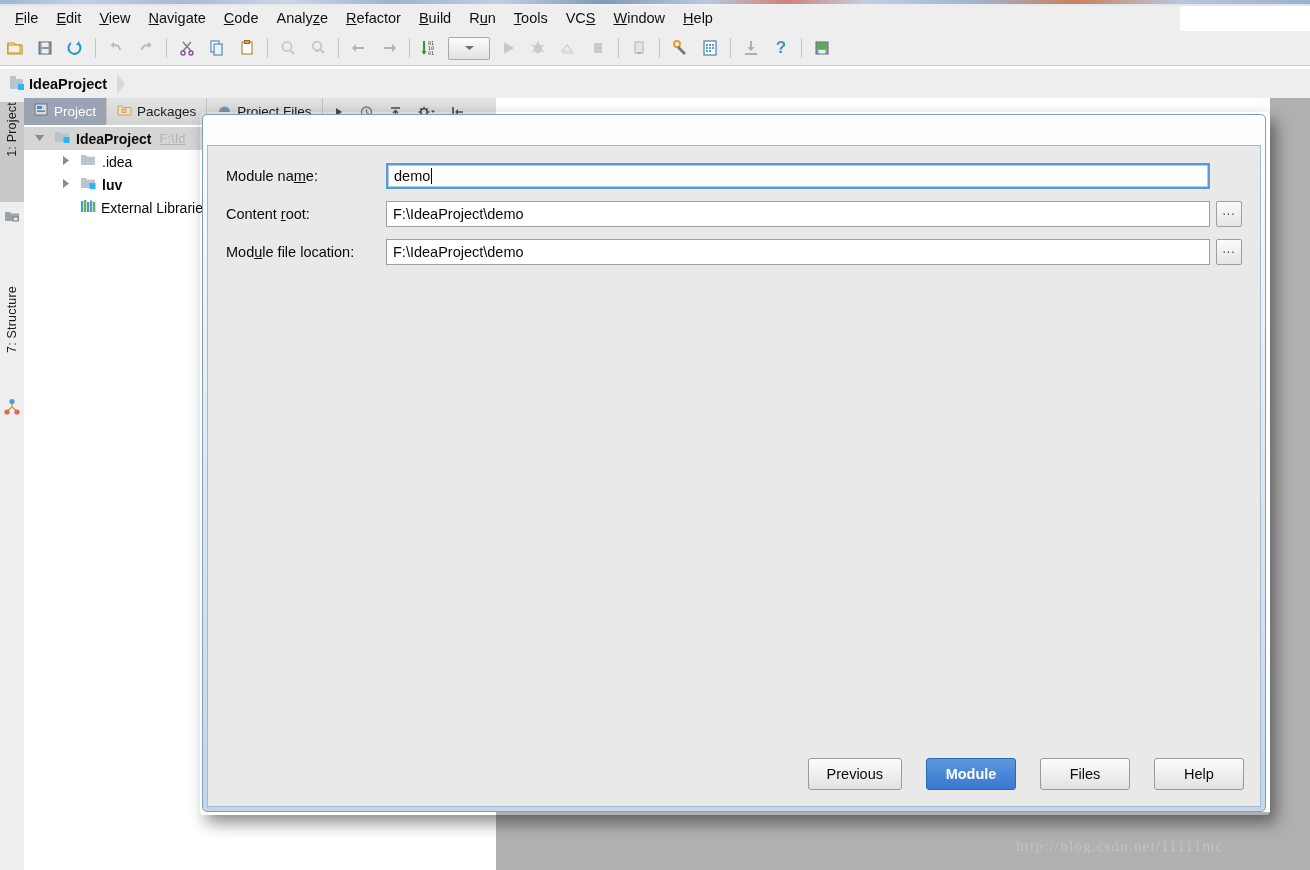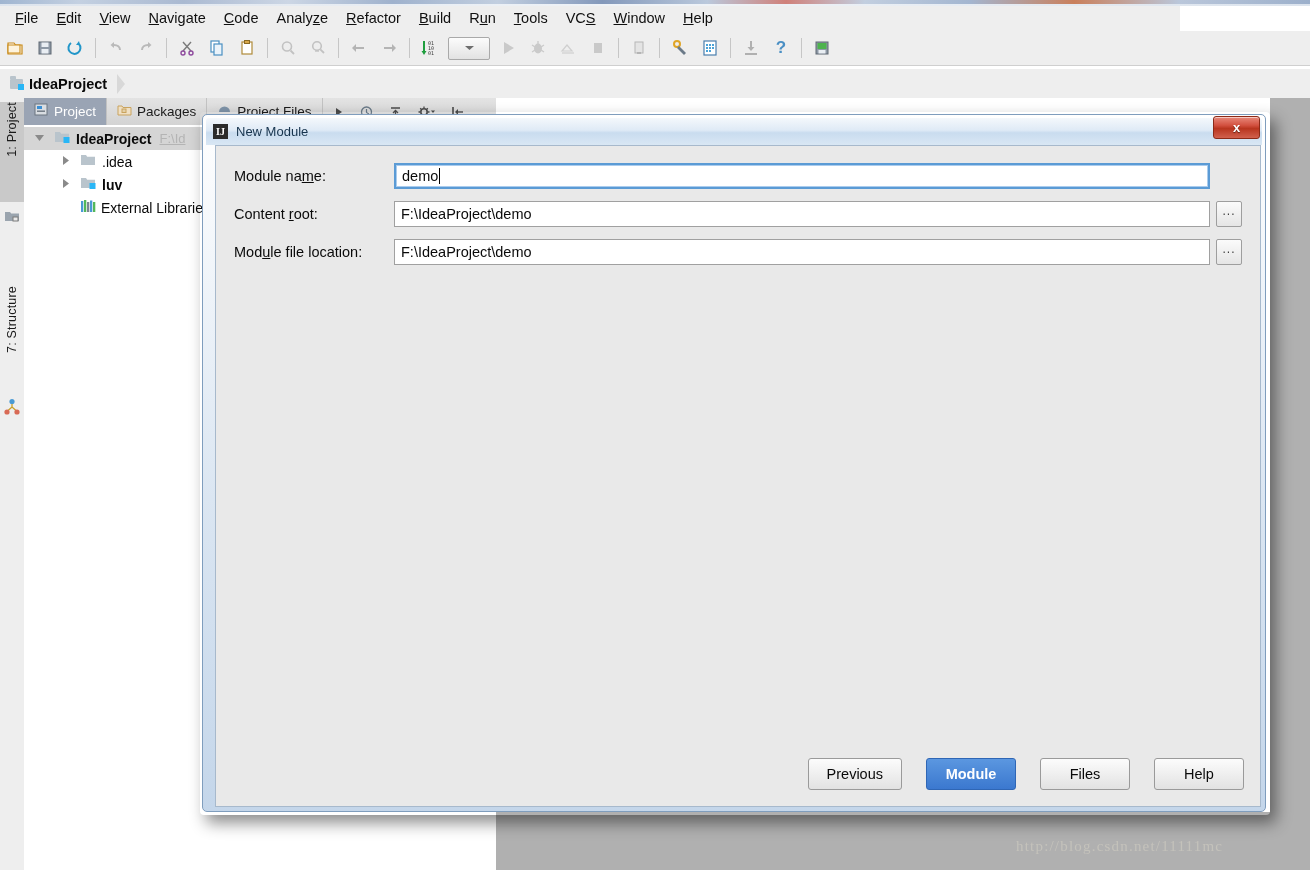--- a/index.html
+++ b/index.html
@@ -182,21 +182,20 @@
     border: 1px solid #8c2a18;
     box-shadow: inset 0 1px 0 rgba(255,255,255,.55);
     color: #ffffff; font-size: 13px; font-weight: bold;
     display: flex; align-items: center; justify-content: center;
     text-shadow: 0 1px 1px rgba(0,0,0,.5);
   }
   .dlg-body {
     position: absolute; left: 4px; top: 30px; right: 4px; bottom: 4px;
     background: #e9e9e9; border: 1px solid #a7b9cc;
     box-sizing: border-box;
-    margin-left: 8px;
   }
   .form { padding: 16px 18px 0 18px; }
   .frow { display: flex; align-items: center; margin-bottom: 10px; height: 28px; }
   .flabel {
     font-size: 14.5px; color: #0a0a0a; white-space: nowrap;
   }
   .flabel u { text-decoration: underline; }
   .finput {
     height: 26px; background: #ffffff; border: 1px solid #a0a0a0;
     box-sizing: border-box; display: flex; align-items: center;
@@ -581,25 +580,20 @@
               <rect x="10" y="1.5" width="2.3" height="11.5" fill="#4a9ad4"></rect>
               <rect x="13" y="3" width="2.3" height="10" fill="#53b85a"></rect>
             </svg></span>
           <span class="tlabel">External Libraries</span>
         </div>
       </div>
   </div>
 
   <div class="dlg-shadow"></div>
   <div class="dialog">
-    <div class="dlg-title">
-      <div class="dlg-ij-icon">IJ</div>
-      <div class="dlg-title-text">New Module</div>
-      <div class="dlg-close">x</div>
-    </div>
     <div class="dlg-body">
       <div class="form" id="form">
           <div class="frow">
             <div class="flabel" style="width: 160px;">Module na<u>m</u>e:</div>
             <div class="finput focused" style="flex: 1 1 0%;">
               <span>demo</span>
               <span class="caret"></span>
             </div>
             <div style="width: 26px; margin-left: 6px;"></div>
           </div>

